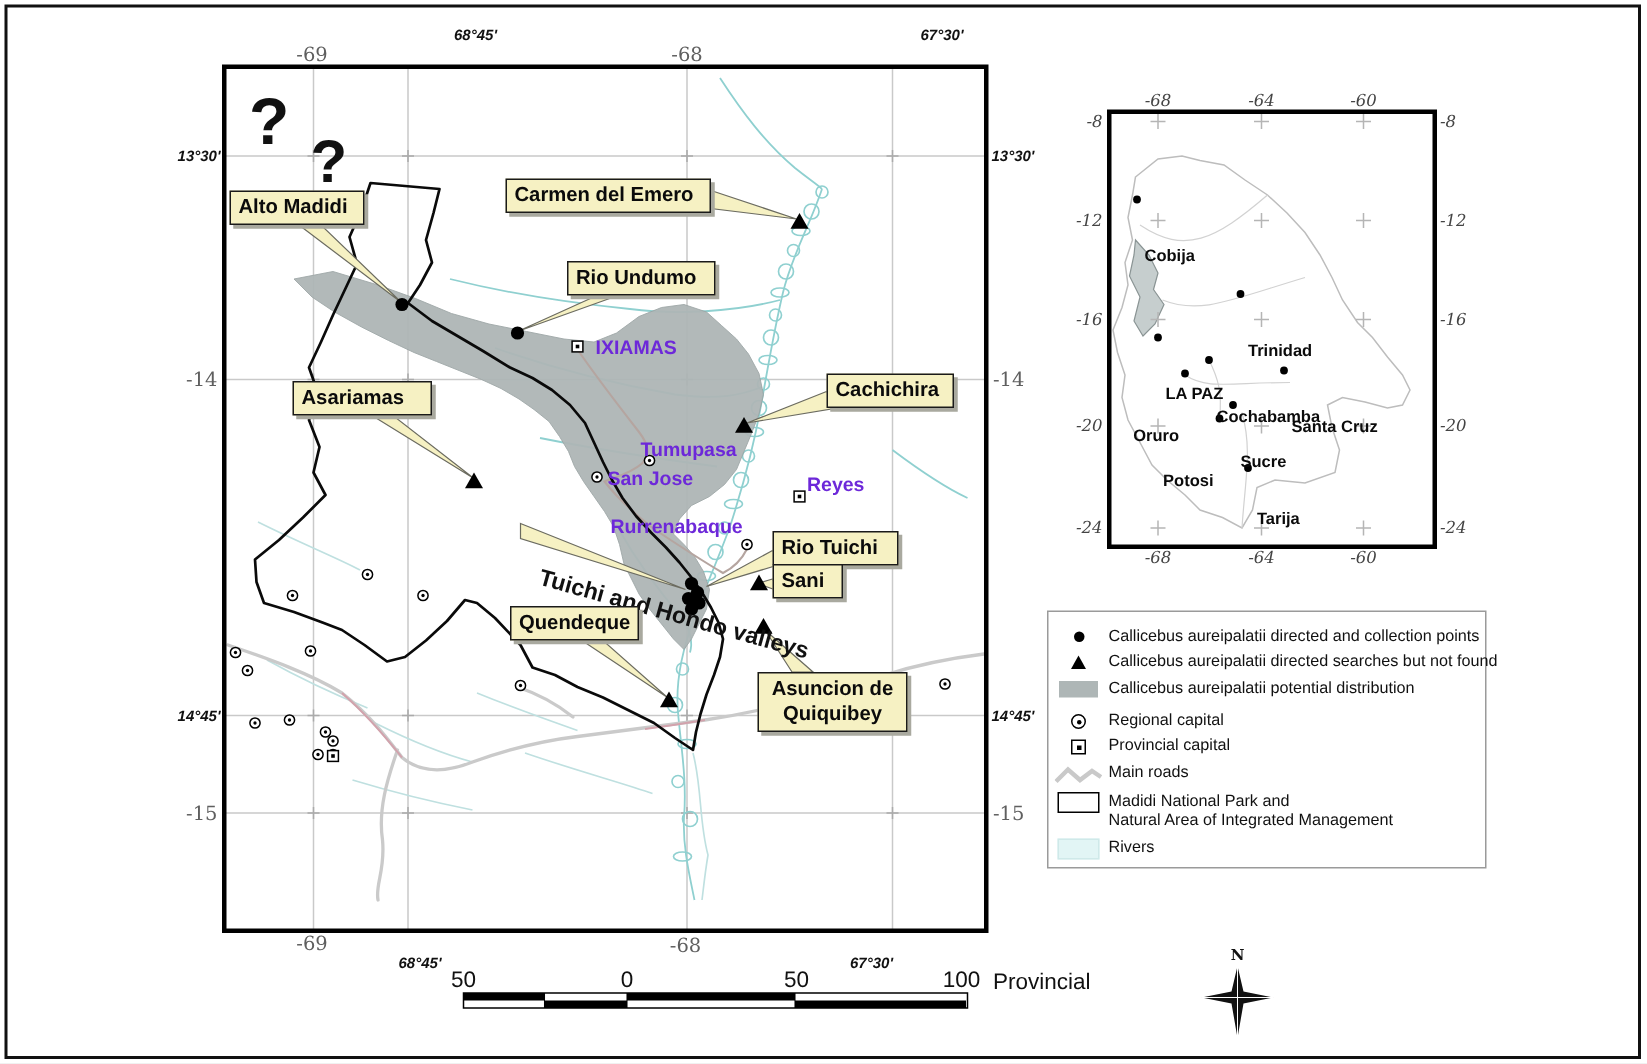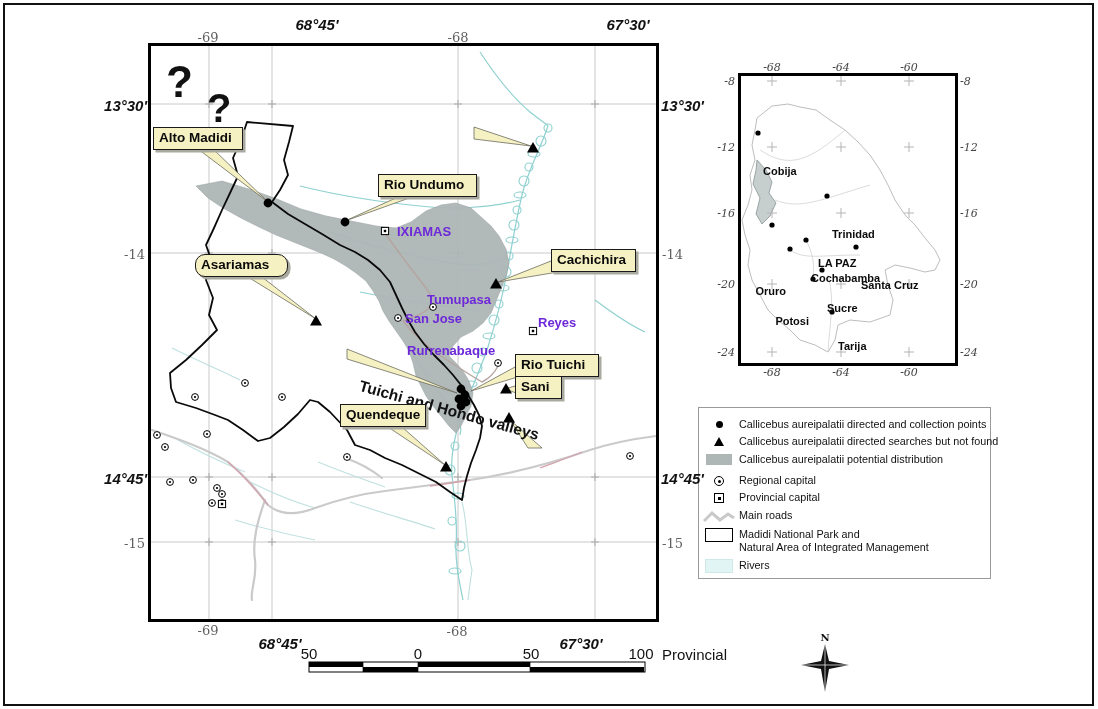--- a/index.html
+++ b/index.html
@@ -4,21 +4,21 @@
 <style>
   html,body{margin:0;padding:0;background:#e8e8e8;}
   .figure{position:relative;width:1098px;height:709px;background:#ffffff;overflow:hidden;
           font-family:"Liberation Sans",sans-serif;}
   .outer-border{position:absolute;left:3px;top:3px;right:4px;bottom:3px;border:2px solid #111;pointer-events:none;z-index:5;}
   #map-svg{position:absolute;left:0;top:0;z-index:1;}
   .map-frame{position:absolute;left:148px;top:43px;width:505px;height:573px;border:3px solid #000;z-index:2;pointer-events:none;}
   .inset-frame{position:absolute;left:738px;top:73px;width:214px;height:287px;border:3px solid #000;z-index:2;pointer-events:none;}
   .tick{position:absolute;z-index:3;white-space:nowrap;}
   .t-serif{font-family:"DejaVu Serif",serif;font-size:13px;color:#5f5f5f;}
-  .t-deg{font-size:15px;font-weight:bold;font-style:italic;color:#111;}
+  .t-deg{font-size:10px;font-weight:bold;font-style:italic;color:#111;}
   .t-inset{font-family:"DejaVu Serif",serif;font-style:italic;font-size:11px;color:#444;}
   .a-c{transform:translate(-50%,-50%);}
   .a-s{transform:translate(0,-50%);}
   .a-e{transform:translate(-100%,-50%);}
   .qmark{position:absolute;z-index:3;font-weight:800;color:#111;line-height:1;}
   .callout{position:absolute;z-index:4;background:#F6F1C3;border:1px solid #1a1a1a;
            box-shadow:2.5px 2.5px 0 #a9a99f;font-size:13.5px;font-weight:bold;color:#0b0b0b;
            padding:2px 5px;white-space:nowrap;line-height:1.25;box-sizing:border-box;}
   .callout.center{text-align:center;}
   .town{position:absolute;z-index:3;font-size:13px;font-weight:bold;color:#6d28d9;white-space:nowrap;}
@@ -279,26 +279,28 @@
     <polygon points="27,2 31,19 51,23 31,27 27,50 23,27 3,23 23,19" fill="#111"></polygon>
     <line x1="27" y1="2" x2="27" y2="50" stroke="#fff" stroke-width="0.7"></line>
     <line x1="3" y1="23" x2="51" y2="23" stroke="#fff" stroke-width="0.7"></line>
   </svg>
 <div class="town" style="position: absolute; left: 397px; top: 224px;">IXIAMAS</div>
     <div class="town" style="position: absolute; left: 427px; top: 292px;">Tumupasa</div>
     <div class="town" style="position: absolute; left: 405px; top: 311px;">San Jose</div>
     <div class="town" style="position: absolute; left: 538px; top: 315px;">Reyes</div>
     <div class="town" style="position: absolute; left: 407px; top: 343px;">Rurrenabaque</div>
     <div class="callout" style="position: absolute; left: 153px; top: 127px; min-width: 90px; min-height: 22px;"><span>Alto Madidi</span></div>
+    <div class="callout" style="position: absolute; left: 337px; top: 119px; min-width: 137px; min-height: 23px;"><span>Carmen del Emero</span></div>
     <div class="callout" style="position: absolute; left: 378px; top: 174px; min-width: 99px; min-height: 23px;"><span>Rio Undumo</span></div>
     <div class="callout" style="position: absolute; left: 551px; top: 249px; min-width: 85px; min-height: 23px;"><span>Cachichira</span></div>
-    <div class="callout" style="position: absolute; left: 195px; top: 254px; min-width: 93px; min-height: 23px; border-radius: 10px;"><span>Asariamas</span></div>
+    <div class="callout" style="position: absolute; left: 195px; top: 254px; min-width: 93px; min-height: 23px;"><span>Asariamas</span></div>
     <div class="callout" style="position: absolute; left: 515px; top: 354px; min-width: 84px; min-height: 22px;"><span>Rio Tuichi</span></div>
     <div class="callout" style="position: absolute; left: 515px; top: 376px; min-width: 47px; min-height: 22px;"><span>Sani</span></div>
     <div class="callout" style="position: absolute; left: 340px; top: 404px; min-width: 84px; min-height: 23px;"><span>Quendeque</span></div>
+    <div class="callout center" style="position: absolute; left: 505px; top: 448px; min-width: 100px; min-height: 40px;"><span>Asuncion de</span><br><span>Quiquibey</span></div>
     <div class="valley" style="position: absolute; left: 362px; top: 377px; transform: rotate(15.5deg);">Tuichi and Hondo valleys</div>
     <div class="qmark" style="position: absolute; left: 166px; top: 60px; font-size: 44px;">?</div>
     <div class="qmark" style="position: absolute; left: 207px; top: 88px; font-size: 40px;">?</div>
     <div class="tick t-deg a-c" style="position: absolute; left: 317px; top: 24px;">68°45'</div>
     <div class="tick t-deg a-c" style="position: absolute; left: 628px; top: 24px;">67°30'</div>
     <div class="tick t-serif a-c" style="position: absolute; left: 208px; top: 37px;">-69</div>
     <div class="tick t-serif a-c" style="position: absolute; left: 458px; top: 37px;">-68</div>
     <div class="tick t-deg a-e" style="position: absolute; left: 147px; top: 105px;">13°30'</div>
     <div class="tick t-serif a-e" style="position: absolute; left: 145px; top: 254px;">-14</div>
     <div class="tick t-deg a-e" style="position: absolute; left: 147px; top: 478px;">14°45'</div>
@@ -322,20 +324,20 @@
     <div class="tick t-inset a-e" style="position: absolute; left: 735px; top: 213px;">-16</div>
     <div class="tick t-inset a-e" style="position: absolute; left: 735px; top: 284px;">-20</div>
     <div class="tick t-inset a-e" style="position: absolute; left: 735px; top: 352px;">-24</div>
     <div class="tick t-inset a-s" style="position: absolute; left: 960px; top: 81px;">-8</div>
     <div class="tick t-inset a-s" style="position: absolute; left: 960px; top: 147px;">-12</div>
     <div class="tick t-inset a-s" style="position: absolute; left: 960px; top: 213px;">-16</div>
     <div class="tick t-inset a-s" style="position: absolute; left: 960px; top: 284px;">-20</div>
     <div class="tick t-inset a-s" style="position: absolute; left: 960px; top: 352px;">-24</div>
     <div class="city" style="position: absolute; left: 763px; top: 126px;">Cobija</div>
     <div class="city" style="position: absolute; left: 832px; top: 189px;">Trinidad</div>
-    <div class="city" style="position: absolute; left: 818px; top: 218px; text-align: right;">LA PAZ</div>
+    <div class="city" style="position: absolute; left: 777px; top: 218px; text-align: right;">LA PAZ</div>
     <div class="city" style="position: absolute; left: 811px; top: 233px;">Cochabamba</div>
     <div class="city" style="position: absolute; left: 716px; top: 246px; width: 70px; text-align: right;">Oruro</div>
     <div class="city" style="position: absolute; left: 861px; top: 240px;">Santa Cruz</div>
     <div class="city" style="position: absolute; left: 827px; top: 263px;">Sucre</div>
     <div class="city" style="position: absolute; left: 739px; top: 276px; width: 70px; text-align: right;">Potosi</div>
     <div class="city" style="position: absolute; left: 838px; top: 301px;">Tarija</div>
   </div>
 
 </body></html>

